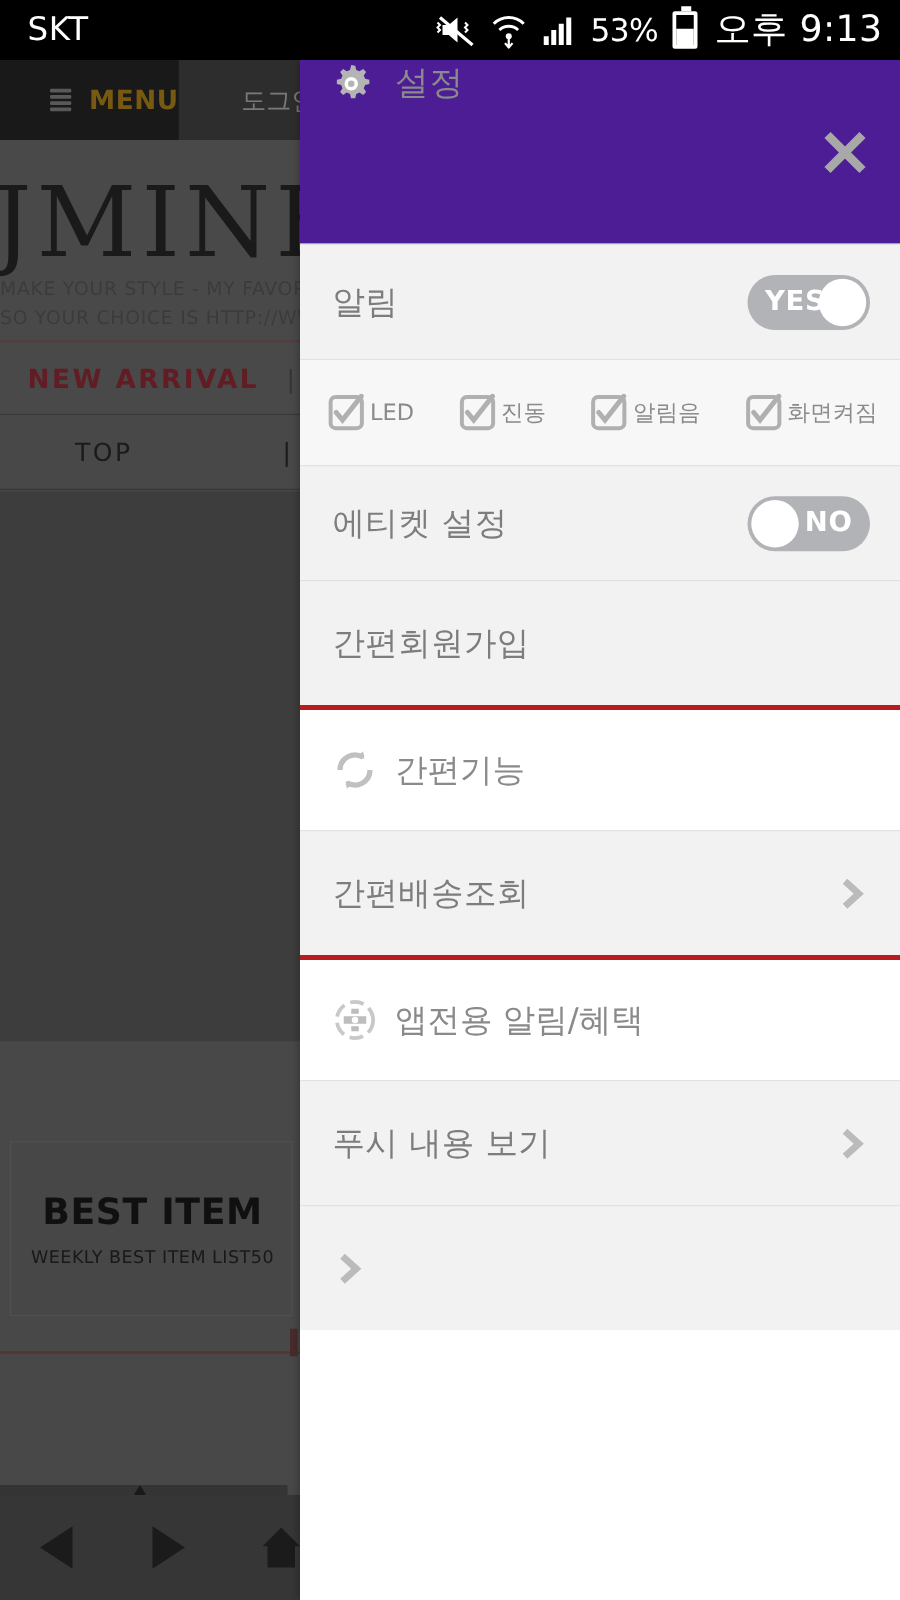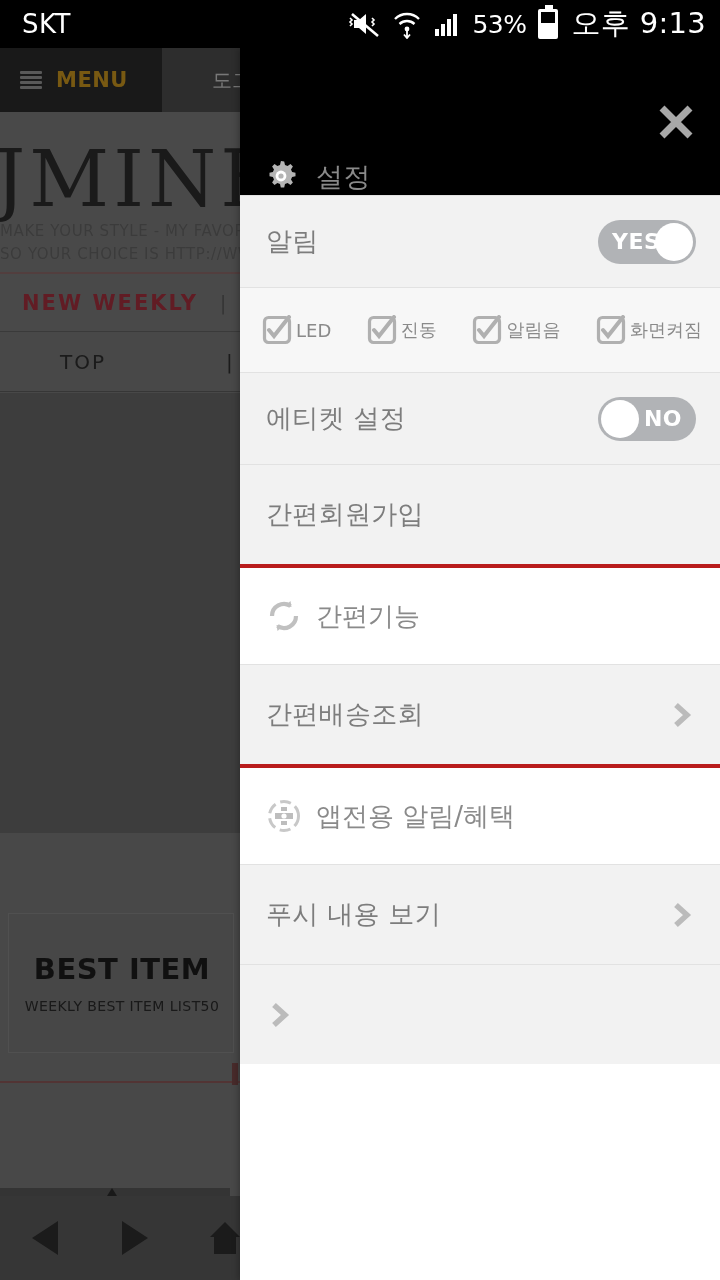--- a/index.html
+++ b/index.html
@@ -28,21 +28,21 @@
   .battshape:after{content:"";position:absolute;left:0;right:0;bottom:0;height:55%;background:#fff;}
 
   
   .bgpage {
     position:absolute; top:48px; left:0; width:720px; height:1232px;
     background:#7d7d7d; overflow:hidden;
   }
   .bg-dim { position:absolute; inset:0; background:rgba(0,0,0,0.42); pointer-events:none; z-index:40;}
 
   .bg-topnav { position:absolute; top:0; left:0; width:720px; height:64px; background:#4e4e4e; display:flex; }
-  .bg-menu { width:162px; height:64px; background:#2b2b2b; display:flex; align-items:center; gap:14px; padding-left:20px;}
+  .bg-menu { width:143px; height:64px; background:#2b2b2b; display:flex; align-items:center; gap:14px; padding-left:40px;}
   .hamb { width:22px; height:18px; display:flex; flex-direction:column; justify-content:space-between;}
   .hamb i{display:block;height:3px;background:#9a9a9a;border-radius:1px;}
   .bg-menu-label{ color:#cf9a20; font-size:21px; font-weight:bold; letter-spacing:.5px;}
   .bg-login { flex:1; display:flex; align-items:center; padding-left:50px; color:#cfcfcf; font-size:20px;}
 
   .bg-logo-wrap{ position:absolute; top:64px; left:0; width:720px; height:160px; background:#7f7f7f;}
   .bg-logo{ position:absolute; top:22px; left:-6px; font-family:"DejaVu Serif","Liberation Serif",serif; font-size:78px; color:#2e2e2e; letter-spacing:4px; font-weight:300;}
   .bg-tag1{ position:absolute; top:110px; left:0; font-size:15px; color:#676767; letter-spacing:.6px; white-space:nowrap;}
   .bg-tag2{ position:absolute; top:133px; left:0; font-size:15px; color:#676767; letter-spacing:.6px; white-space:nowrap;}
 
@@ -74,21 +74,21 @@
   .home-ic:before{content:"";position:absolute;top:0;left:2px;width:0;height:0;border-left:15px solid transparent;border-right:15px solid transparent;border-bottom:15px solid #2f2f2f;}
   .home-ic:after{content:"";position:absolute;top:13px;left:6px;width:22px;height:19px;background:#2f2f2f;}
 
   
   .panel{
     position:absolute; top:48px; left:240px; width:480px; height:1232px;
     background:#ffffff; z-index:50; overflow:hidden;
     box-shadow:-2px 0 6px rgba(0,0,0,0.25);
   }
   .panel-header{
-    height:147px; background:#000000; display:flex; align-items:flex-end;
+    height:147px; background:#4c1d95; display:flex; align-items:flex-start;
     padding:0 24px 0 22px; position:relative;
   }
   .gear-icon{ width:38px; height:38px; flex:0 0 38px; }
   .panel-title{ font-size:27px; color:#8a8a8a; margin-left:16px; letter-spacing:.5px;}
   .close-icon{ position:absolute; right:22px; top:50%; transform:translateY(-50%); width:44px; height:44px; cursor:pointer;}
 
   .row{
     position:relative; display:flex; align-items:center;
     padding:0 24px 0 26px;
     border-top:1px solid #e2e2e2;
@@ -177,21 +177,21 @@
       <div class="bg-login">도그인</div>
     </div>
 
     <div class="bg-logo-wrap">
       <div class="bg-logo">JMINE</div>
       <div class="bg-tag1">MAKE YOUR STYLE - MY FAVORITE SHO</div>
       <div class="bg-tag2">SO YOUR CHOICE IS HTTP://WWW.JMIN</div>
     </div>
 
     <div class="bg-catrow">
-      <span class="bg-cat">NEW WEEKLY</span>
+      <span class="bg-cat">NEW ARRIVAL</span>
       <span class="bg-catsep">|</span>
       <span class="bg-cat alt">BE</span>
     </div>
 
     <div class="bg-subrow">
       <span class="bg-sub">TOP</span>
       <span class="bg-sub">|</span>
     </div>
 
     <div class="bg-hero"></div>

